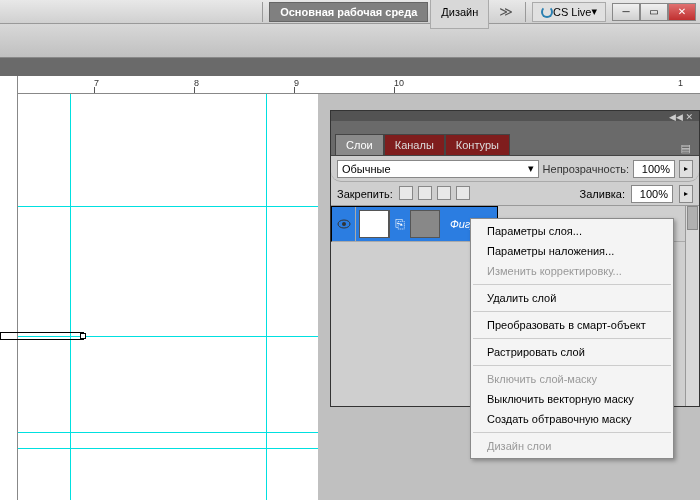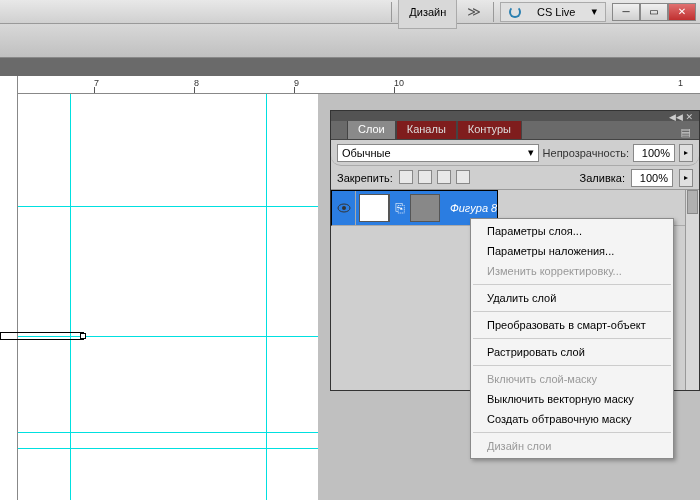--- a/index.html
+++ b/index.html
@@ -3,21 +3,21 @@
 <meta charset="utf-8">
 <style>
 * { margin: 0; padding: 0; box-sizing: border-box; font-family: Tahoma, Arial, sans-serif; font-size: 11px; }
 body { background: #b8b8b8; width: 700px; height: 500px; overflow: hidden; position: relative; }
 
 .topbar { height: 24px; background: linear-gradient(#e8e8e8,#d0d0d0); display: flex; align-items: center; border-bottom: 1px solid #999; }
 .topbar-spacer { flex: 1; }
 .ws-btn { height: 20px; padding: 0 10px; background: #808080; color: #fff; border: 1px solid #666; margin-right: 2px; display: flex; align-items: center; font-weight: bold; }
 .ws-btn2 { height: 20px; padding: 16px 10px; background: #d8d8d8; border: 1px solid #aaa; display: flex; align-items: center; margin-right: 4px; }
 .arrows { padding: 0 6px; color: #555; font-size: 13px; }
-.cslive { height: 20px; padding: 0 8px; border: 1px solid #aaa; background: #e0e0e0; display: flex; align-items: center; gap: 16px; margin-right: 6px; }
+.cslive { height: 20px; padding: 0 8px; border: 1px solid #aaa; background: #e0e0e0; display: flex; align-items: center; gap: 0; margin-right: 6px; }
 .cslive-icon { width: 12px; height: 12px; border: 2px solid #2a7fb0; border-radius: 50%; border-top-color: transparent; }
 .winbtns { display: flex; gap: 0; margin-right: 4px; }
 .winbtn { width: 28px; height: 18px; border: 1px solid #888; background: linear-gradient(#f0f0f0,#d0d0d0); display: flex; align-items: center; justify-content: center; font-size: 10px; }
 .winbtn.close { background: linear-gradient(#e07070,#c03030); color: #fff; }
 
 .optbar { height: 34px; background: linear-gradient(#d8d8d8,#c0c0c0); border-bottom: 1px solid #888; }
 .darkstrip { height: 18px; background: #6a6a6a; }
 
 .work { position: absolute; top: 76px; left: 0; right: 0; bottom: 0; background: #c0c0c0; }
 .ruler-h { position: absolute; top: 0; left: 18px; right: 0; height: 18px; background: #fff; border-bottom: 1px solid #888; }
@@ -27,21 +27,21 @@
 .rtick { position: absolute; bottom: 0; width: 1px; height: 6px; background: #555; }
 .canvas { position: absolute; top: 18px; left: 18px; width: 300px; height: 420px; background: #fff; }
 .guide-v { position: absolute; width: 1px; background: #00e0e0; top: 0; bottom: 0; }
 .guide-h { position: absolute; height: 1px; background: #00e0e0; left: 0; right: 0; }
 .sel { position: absolute; border: 1px solid #000; }
 .handle { position: absolute; width: 6px; height: 6px; background: #fff; border: 1px solid #000; transform: translate(-50%,-50%); }
 
 .panel { position: absolute; top: 110px; left: 330px; width: 370px; background: #6a6a6a; border: 1px solid #333; display: flex; flex-direction: column; }
 .panel-hdr { height: 10px; background: #535353; position: relative; }
 .panel-hdr .tri { position: absolute; right: 6px; top: 1px; color: #ccc; font-size: 9px; }
-.tabs { display: flex; background: #6a6a6a; height: 18px; align-items: flex-end; padding-left: 4px; gap: 0; margin-left: 12px; }
+.tabs { display: flex; background: #6a6a6a; height: 34px; align-items: flex-end; padding-left: 4px; gap: 0; }
 .tab { padding: 4px 10px; color: #ddd; border: 1px solid #444; border-bottom: none; background: #7f1d1d; }
 .tab.active { background: #8a8a8a; color: #fff; }
 .panel-menu { margin-left: auto; padding: 0 8px; color: #ccc; }
 .panel-body { background: #cfcfcf; border-top: 1px solid #444; }
 .row1 { display: flex; align-items: center; height: 26px; padding: 0 6px; gap: 4px; background: #cfcfcf; border-bottom: 1px solid #aaa; border-radius: 10px; }
 .combo { flex: 1; height: 18px; background: #fff; border: 1px solid #888; padding: 0 4px; display: flex; align-items: center; justify-content: space-between; }
 .opacity-lbl { color: #333; }
 .pct { width: 42px; height: 18px; background: #fff; border: 1px solid #888; text-align: right; padding: 0 4px; display: flex; align-items: center; justify-content: flex-end; }
 .stepper { width: 14px; height: 18px; border: 1px solid #888; background: #e0e0e0; display: flex; align-items: center; justify-content: center; font-size: 8px; }
 .row2 { display: flex; align-items: center; height: 24px; padding: 0 6px; gap: 6px; background: #cfcfcf; border-bottom: 1px solid #999; }
@@ -64,20 +64,21 @@
 .mitem.disabled { color: #999; }
 .mitem.hover { background: #e0ecf8; border: 1px solid #a8c8e8; padding: 3px 15px; }
 .msep { height: 1px; background: #ccc; margin: 3px 2px; }
 </style>
 </head>
 <body>
 
 <div class="topbar">
   <div class="topbar-spacer"></div>
   <div style="width:1px;height:20px;background:#999;margin-right:6px"></div>
+  <div class="ws-btn">Основная рабочая среда</div>
   <div class="ws-btn2">Дизайн</div>
   <div class="arrows">≫</div>
   <div style="width:1px;height:20px;background:#999;margin:0 6px"></div>
   <div class="cslive">
     <span class="cslive-icon"></span>
     <span>CS Live</span>
     <span>▾</span>
   </div>
   <div class="winbtns">
     <div class="winbtn">─</div>

